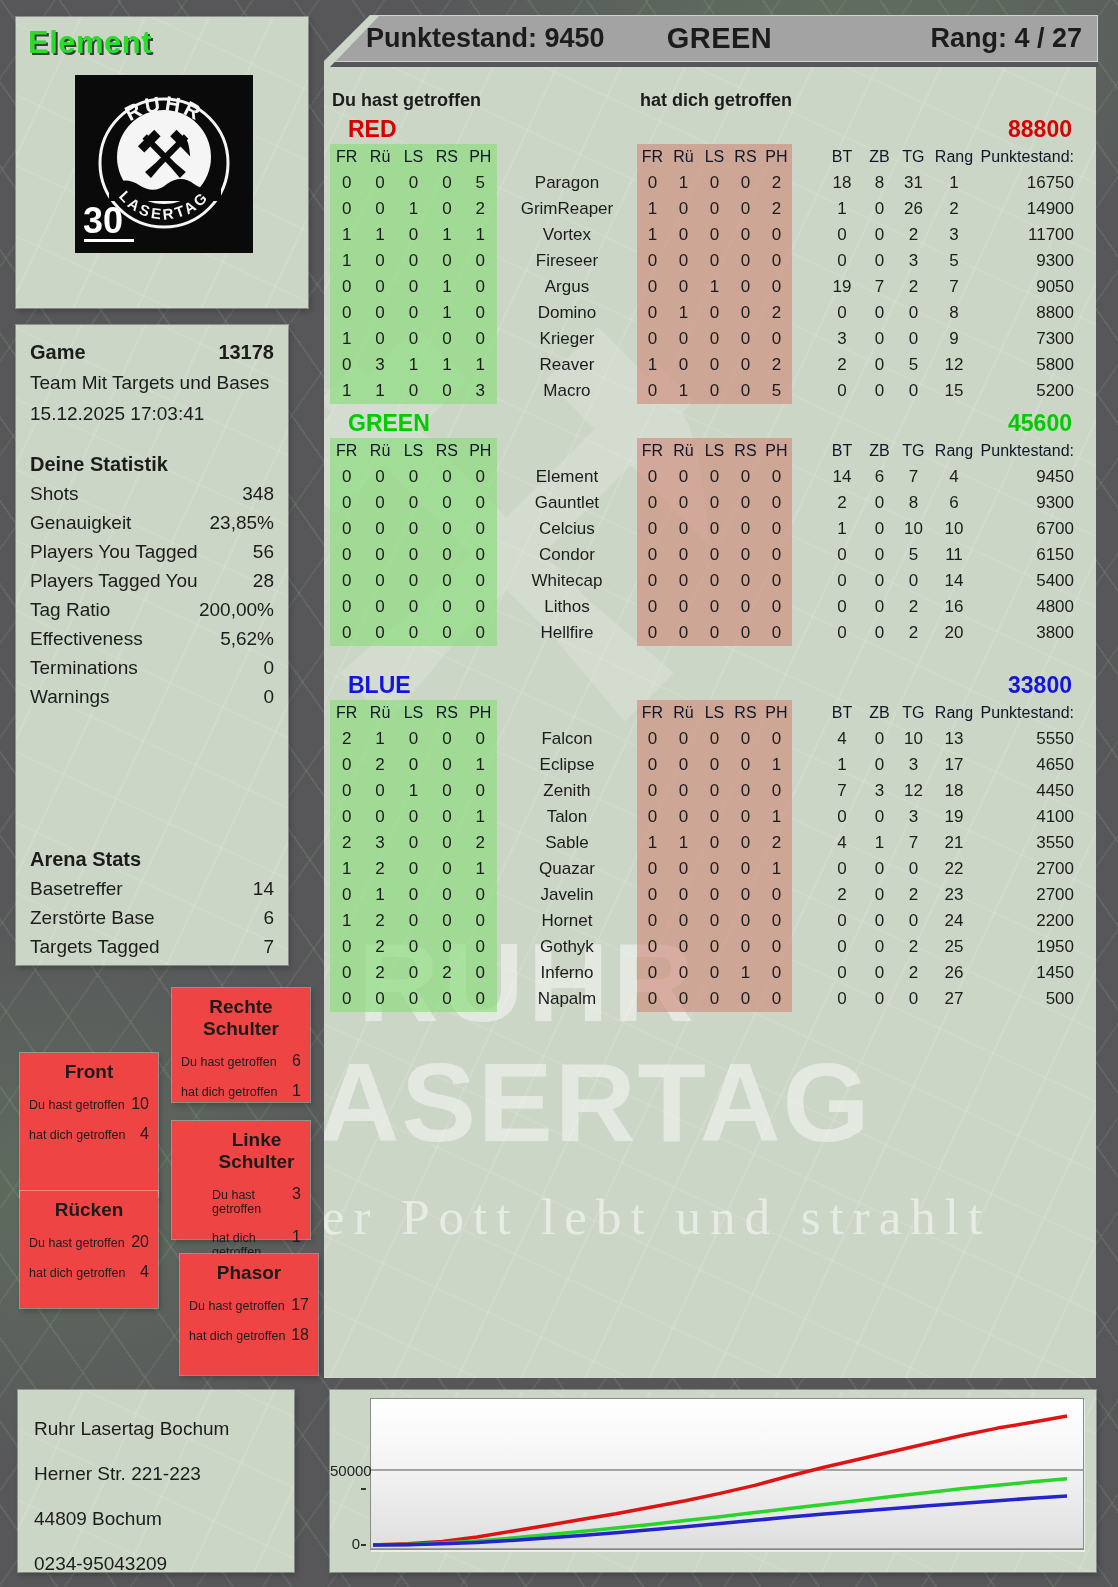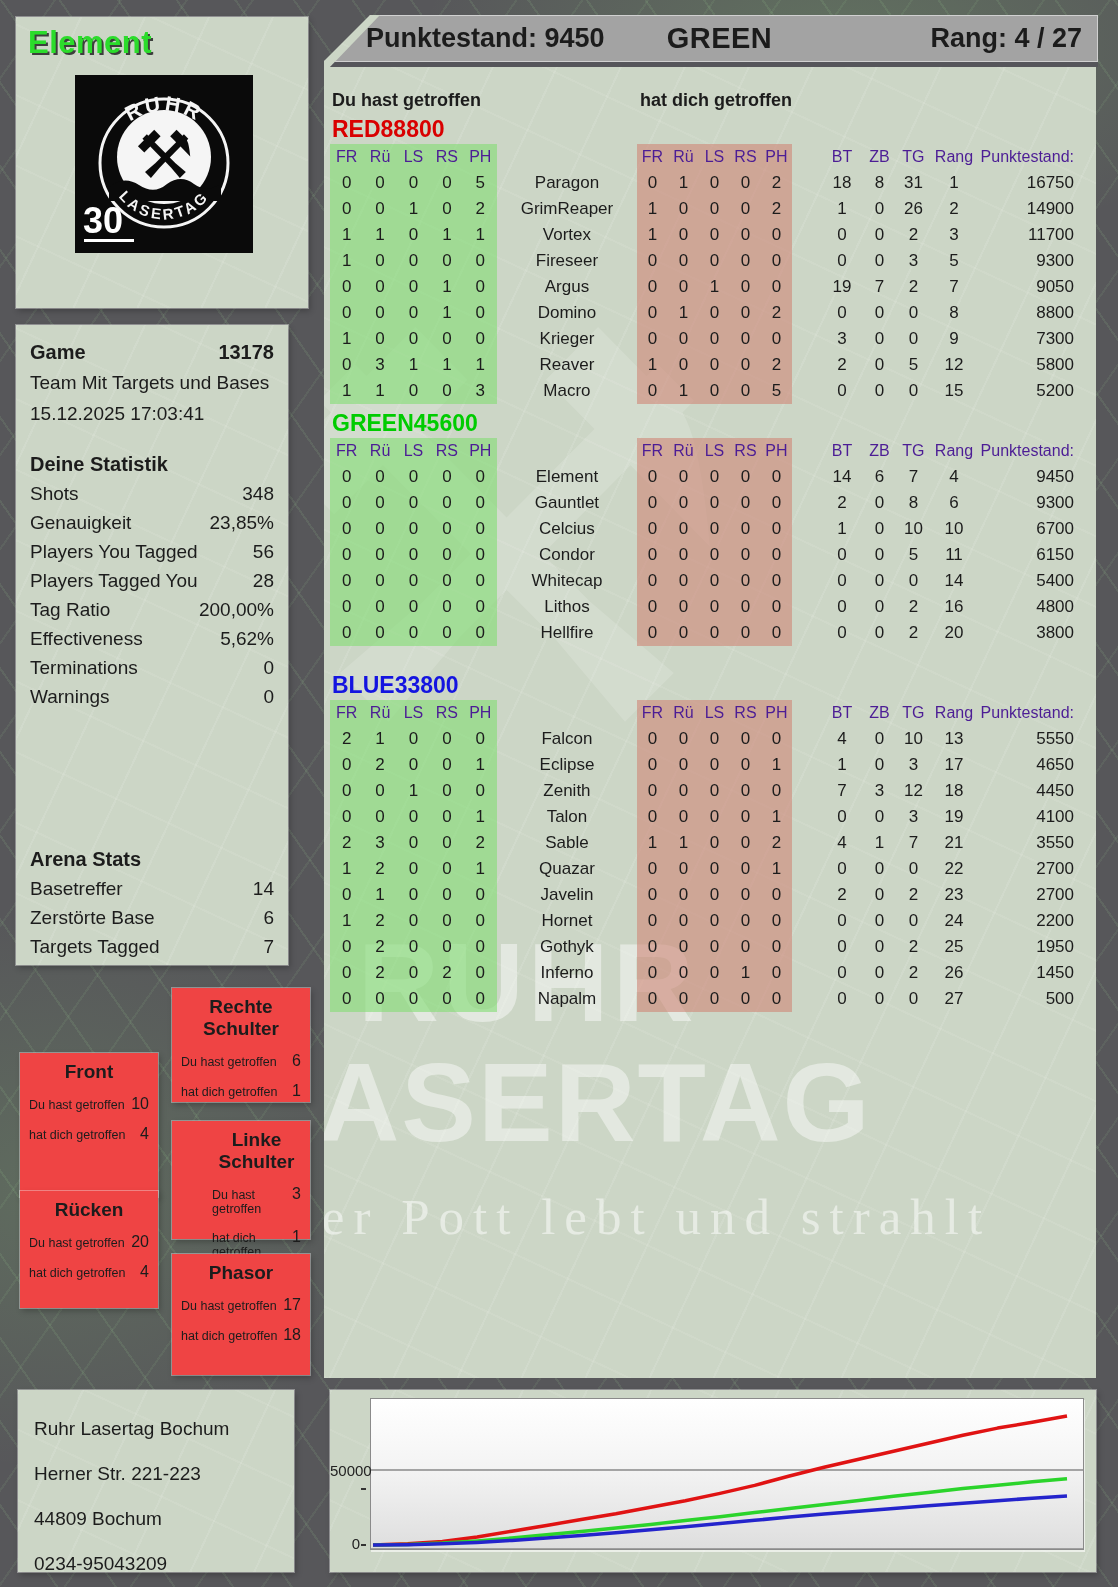--- a/index.html
+++ b/index.html
@@ -45,21 +45,21 @@
   
   .zone{position:absolute;background:#ef4444;z-index:1;padding:5px 9px;box-sizing:border-box;
     box-shadow:0 0 0 1px rgba(255,255,255,0.35), 2px 3px 6px rgba(0,0,0,0.25);}
   .zone h3{margin:3px 0 2px 0;text-align:center;font-size:19px;}
   .zrow{display:flex;justify-content:space-between;align-items:baseline;font-size:12.5px;margin-top:12px;}
   .zrow .num{font-size:16px;}
   .zone-front{left:20px;top:1053px;width:138px;height:144px;}
   .zone-ruecken{left:20px;top:1191px;width:138px;height:117px;}
   .zone-rechte{left:172px;top:988px;width:138px;height:114px;}
   .zone-linke{left:172px;top:1121px;width:138px;height:118px;padding-left:40px;}
-  .zone-phasor{left:172px;top:1254px;width:138px;height:121px;}
+  .zone-phasor{left:180px;top:1254px;width:138px;height:121px;}
   
   .address{left:18px;top:1390px;width:276px;height:182px;}
   .address .sb-inner{padding:16px 16px;font-size:19px;}
   .address .line{line-height:45px;}
   
   .header-strip{
     position:absolute;left:330px;top:15px;width:768px;height:47px;z-index:3;
     background:#a3a3a3;clip-path:polygon(50px 0,100% 0,100% 100%,0 100%);
     display:flex;align-items:center;font-weight:bold;
     box-shadow:inset 0 0 0 1px rgba(255,255,255,0.5);
@@ -77,28 +77,28 @@
   .wm{position:absolute;color:rgba(255,255,255,0.45);font-weight:bold;z-index:0;white-space:nowrap;}
   .wm-hammers{left:-70px;top:250px;font-size:540px;line-height:540px;color:rgba(255,255,255,0.15);font-weight:normal;}
   .wm-ruhr{left:34px;top:912px;font-size:112px;line-height:112px;letter-spacing:4px;}
   .wm-lasertag{left:-76px;top:1032px;font-size:112px;line-height:112px;letter-spacing:2px;}
   .wm-tagline{left:-48px;top:1172px;font-size:51px;line-height:60px;font-weight:normal;
     font-family:"Liberation Serif","DejaVu Serif",serif;letter-spacing:9px;color:rgba(255,255,255,0.5);}
   .tables{position:absolute;left:0;top:62px;width:766px;z-index:2;}
   .subhead{position:relative;height:24px;margin-top:13px;font-weight:bold;font-size:18px;}
   .subhead .du{position:absolute;left:8px;}
   .subhead .dich{position:absolute;left:316px;}
-  .team-title{display:flex;font-weight:bold;font-size:23px;
-    height:30px;line-height:30px;padding:0 18px 0 8px;}
+  .team-title{display:flex;justify-content:space-between;font-weight:bold;font-size:23px;
+    height:30px;line-height:30px;padding:0 18px 0 24px;}
   .trow{
     display:grid;margin-left:6px;
     grid-template-columns:33.4px 33.4px 33.4px 33.4px 33.4px 140px 31px 31px 31px 31px 31px 30px 40px 35px 33px 48px 1fr;
     height:26px;line-height:26px;font-size:17px;text-align:center;
   }
-  .trow.thead{font-size:16px;color:#4c1d95;}
+  .trow.thead{font-size:16px;color:#0f172a;}
   .trow .g{background:rgba(133,221,118,0.62);}
   .trow .r{background:rgba(206,131,116,0.58);}
   .trow .pk-cell{text-align:right;padding-right:16px;}
   .trow .name{text-align:center;}
   
   .chart-panel{left:330px;top:1390px;width:766px;height:182px;}
   .plot{position:absolute;left:40px;top:8px;width:712px;height:150px;
     background:linear-gradient(#ffffff 0%,#f4f4f4 45%,#dedede 100%);
     border:1px solid #8a8a8a;box-shadow:1px 2px 0 rgba(255,255,255,0.6);}
   .plot svg{display:block;}

